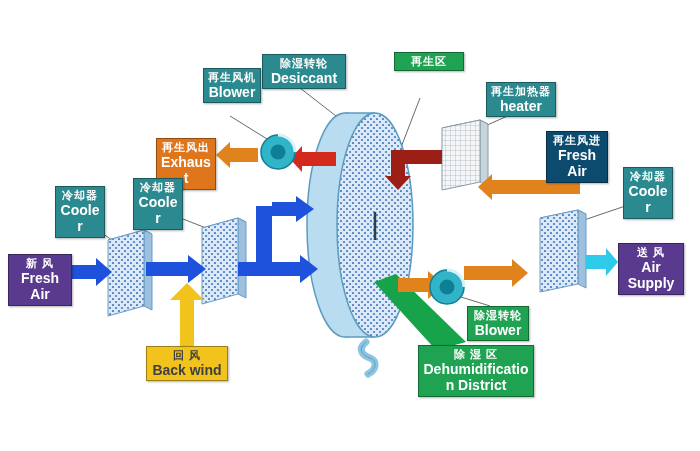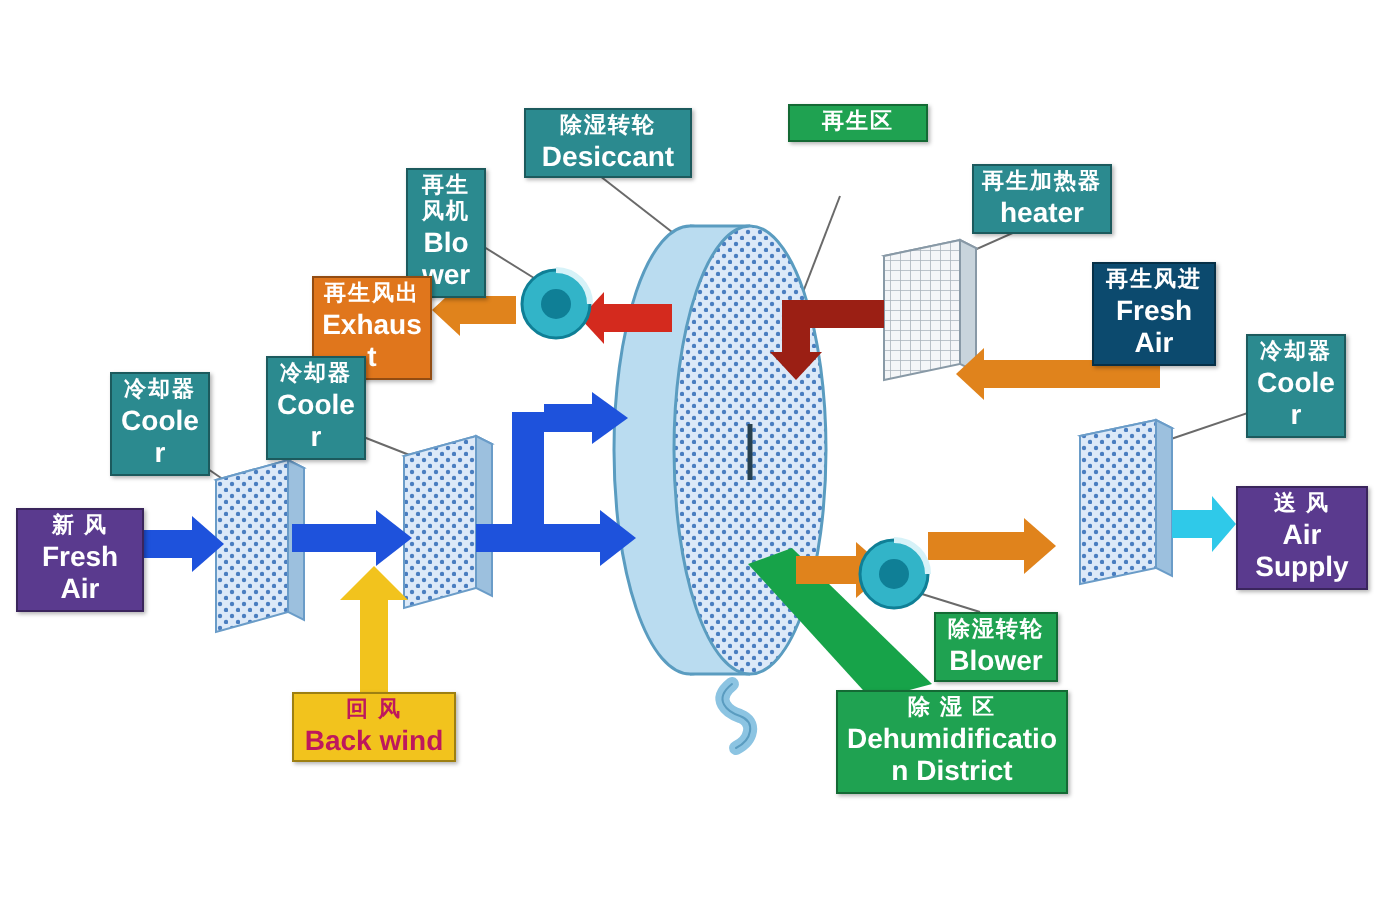--- a/index.html
+++ b/index.html
@@ -9,21 +9,21 @@
   .lbl{position:absolute;text-align:center;color:#fff;padding:2px 3px;
        border:1px solid rgba(0,0,0,.35);box-shadow:1px 1px 2px rgba(0,0,0,.3);
        line-height:1.18;word-wrap:break-word;box-sizing:border-box;}
   .lbl .zh{font-size:11px;font-weight:bold;letter-spacing:1px;}
   .lbl .en{font-size:14px;font-weight:bold;}
   .teal{background:#2b8a8f}
   .green{background:#1fa251}
   .orange{background:#e0761c}
   .blue{background:#0c4a6e}
   .purple{background:#5a3a8e}
-  .yellow{background:#f2c31d;color:#be185d}
+  .yellow{background:#f2c31d;color:#404040}
 </style>
 </head>
 <body>
 
 <div id="stage">
 
 <svg id="layer-svg" width="700" height="451" viewBox="0 0 700 451">
   <defs>
     <pattern id="dots" width="6" height="6" patternUnits="userSpaceOnUse">
       <rect width="6" height="6" fill="#dce9f8"></rect>
@@ -147,21 +147,21 @@
 
 <div class="lbl teal" style="left:262px;top:54px;width:84px">
   <div class="zh">除湿转轮</div>
   <div class="en">Desiccant</div>
 </div>
 
 <div class="lbl green" style="left:394px;top:52px;width:70px">
   <div class="zh">再生区</div>
 </div>
 
-<div class="lbl teal" style="left:203px;top:84px;width:40px">
+<div class="lbl teal" style="left:203px;top:68px;width:58px">
   <div class="zh">再生风机</div>
   <div class="en">Blower</div>
 </div>
 
 <div class="lbl orange" style="left:156px;top:138px;width:60px">
   <div class="zh">再生风出</div>
   <div class="en">Exhaust</div>
 </div>
 
 <div class="lbl teal" style="left:486px;top:82px;width:70px">

